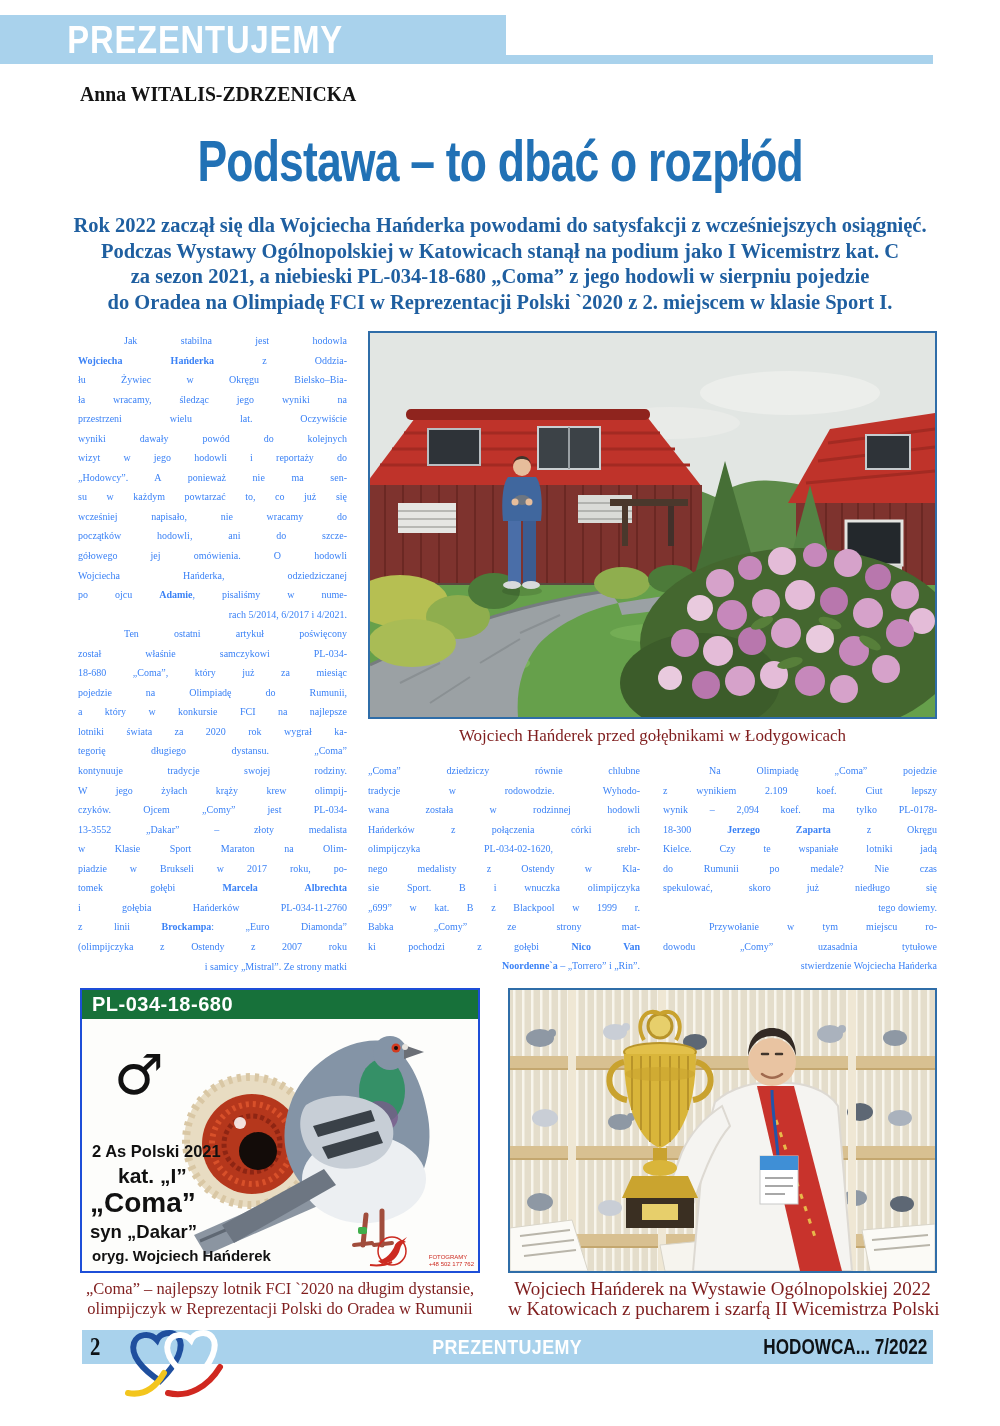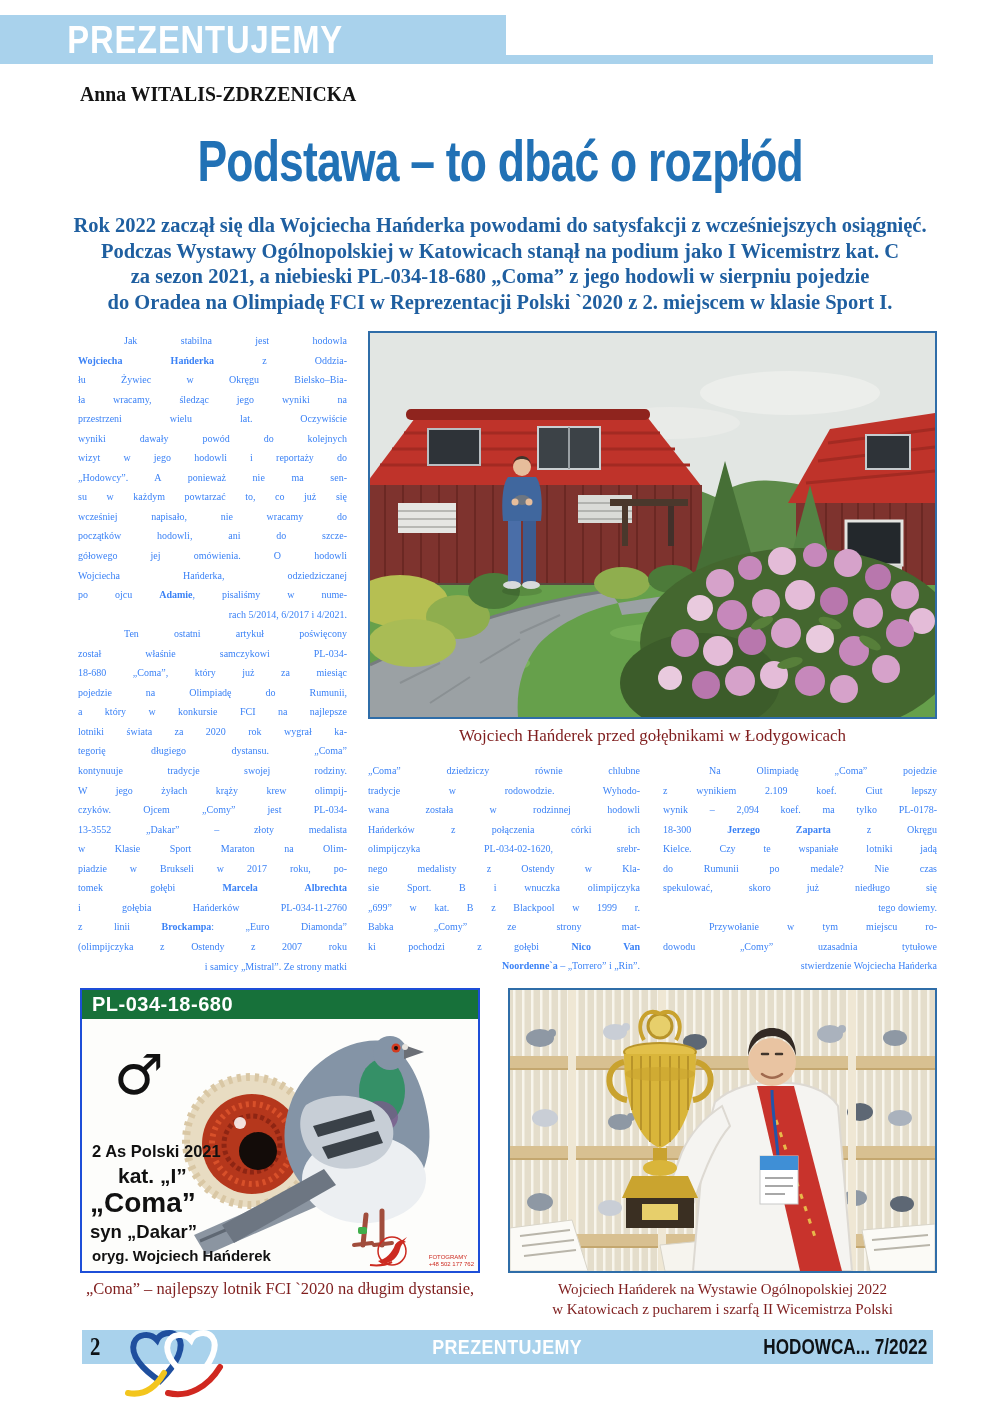--- a/index.html
+++ b/index.html
@@ -52,21 +52,21 @@
   .award2{left:36px;top:174px;font-size:21px;}
   .pname{left:8px;top:197px;font-size:28px;}
   .plineage{left:8px;top:231px;font-size:18.5px;}
   .porigin{left:10px;top:257px;font-size:15px;}
   .credit{position:absolute;right:4px;bottom:3px;font-size:6px;line-height:7px;color:#cc2a20;
       font-family:"Liberation Sans",sans-serif;text-align:left;}
   .credit-bird{position:absolute;right:62px;bottom:2px;width:48px;height:36px;}
   .cap-card{left:80px;top:1279px;width:400px;font-size:16.5px;}
 
   .photo-trophy{left:508px;top:988px;width:429px;height:285px;background:#ece5d4;}
-  .cap-trophy{left:508px;top:1279px;width:429px;font-size:15px;}
+  .cap-trophy{left:508px;top:1279px;width:429px;font-size:19px;}
 
   
   .footer-bar{position:absolute;left:82px;top:1330px;width:851px;height:34px;background:#a9d2ec;}
   .page-num{position:absolute;left:8px;top:0;line-height:34px;font-size:26px;font-weight:bold;color:#0e1216;
       transform:scaleX(.8);transform-origin:left center;}
   .footer-center{position:absolute;left:0;top:0;width:100%;text-align:center;line-height:34px;color:#ffffff;
       font-family:"Liberation Sans",sans-serif;font-weight:bold;font-size:21px;letter-spacing:.5px;}
   .footer-center span{display:inline-block;transform:scaleX(.85);}
   .magazine{position:absolute;right:6px;top:0;line-height:34px;font-family:"Liberation Sans",sans-serif;
       font-weight:bold;font-size:22px;color:#0e1216;transform:scaleX(.78);transform-origin:right center;white-space:nowrap;}
@@ -324,20 +324,21 @@
       <path d="M27,12 L39,4 L31,14 Z" fill="#cc2a20"></path>
       <path d="M2,32 C10,33 18,32 24,29" stroke="#cc2a20" stroke-width="2" fill="none"></path>
     </svg>
     <div class="credit">
       <div>FOTOGRAMY</div>
       <div>+48 502 177 762</div>
     </div>
   </div>
   <div class="caption cap-card">
       <div class="cap-line"><span>„Coma” – najlepszy lotnik FCI `2020 na długim dystansie,</span></div>
+      <div class="cap-line"><span>olimpijczyk w Reprezentacji Polski do Oradea w Rumunii</span></div>
     </div>
 
   <div class="photo photo-trophy">
     <svg viewBox="0 0 425 281" width="425" height="281">
       <defs>
         <pattern id="bars" width="9" height="12" patternUnits="userSpaceOnUse">
           <rect width="9" height="12" fill="#e4ddcb"></rect>
           <rect x="3" width="2.5" height="12" fill="#f8f5ec"></rect>
         </pattern>
       </defs>

